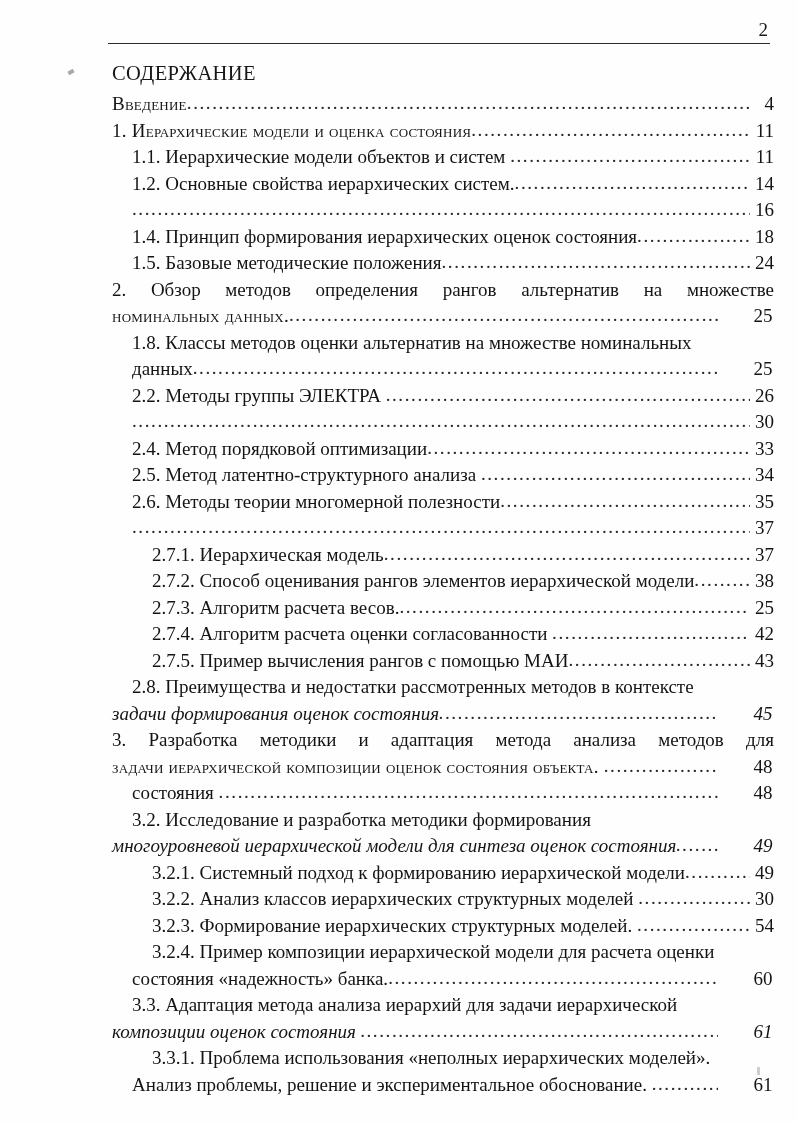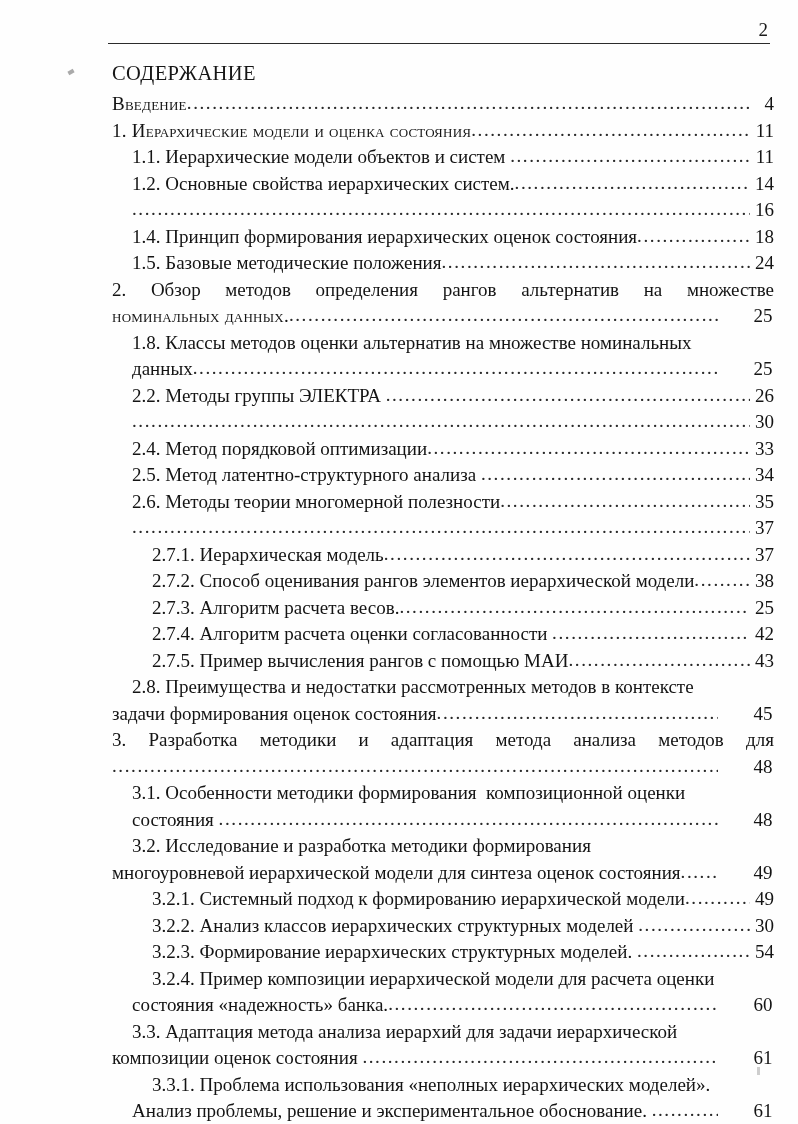--- a/index.html
+++ b/index.html
@@ -156,21 +156,21 @@
   }
   .cont-row .pageno {
     flex: 0 0 auto;
     padding-left: 2px;
     min-width: 22px;
     text-align: center;
     margin-left: 32px;
   }
 
   
-  .hang2 { margin-left: -20px; }
+  .hang2 { margin-left: -20px; font-style: italic; }
   .hang3 { margin-left: -20px; }
 </style>
 </head>
 <body>
 
 <div class="page">
 
   <div class="speck"></div>
   <div class="speck2"></div>
 
@@ -308,26 +308,26 @@
             <span>Разработка</span>
             <span>методики</span>
             <span>и</span>
             <span>адаптация</span>
             <span>метода</span>
             <span>анализа</span>
             <span>методов</span>
             <span>для</span>
           </div>
           <div class="cont-row">
+            <span class="cont">задачи иерархической композиции оценок состояния объекта. </span>
             <span class="leader">............................................................................................................................................................................................................................</span>
             <span class="pageno">48</span>
           </div>
         </div>
         <div class="wrap lvl2">
-          <div class="first">3.1. Особенности методики формирования  композиционной оценки</div>
           <div class="cont-row">
             <span class="cont">состояния </span>
             <span class="leader">............................................................................................................................................................................................................................</span>
             <span class="pageno">48</span>
           </div>
         </div>
         <div class="wrap lvl2">
           <div class="first">3.2. Исследование и разработка методики формирования</div>
           <div class="cont-row hang2">
             <span class="cont">многоуровневой иерархической модели для синтеза оценок состояния</span>

